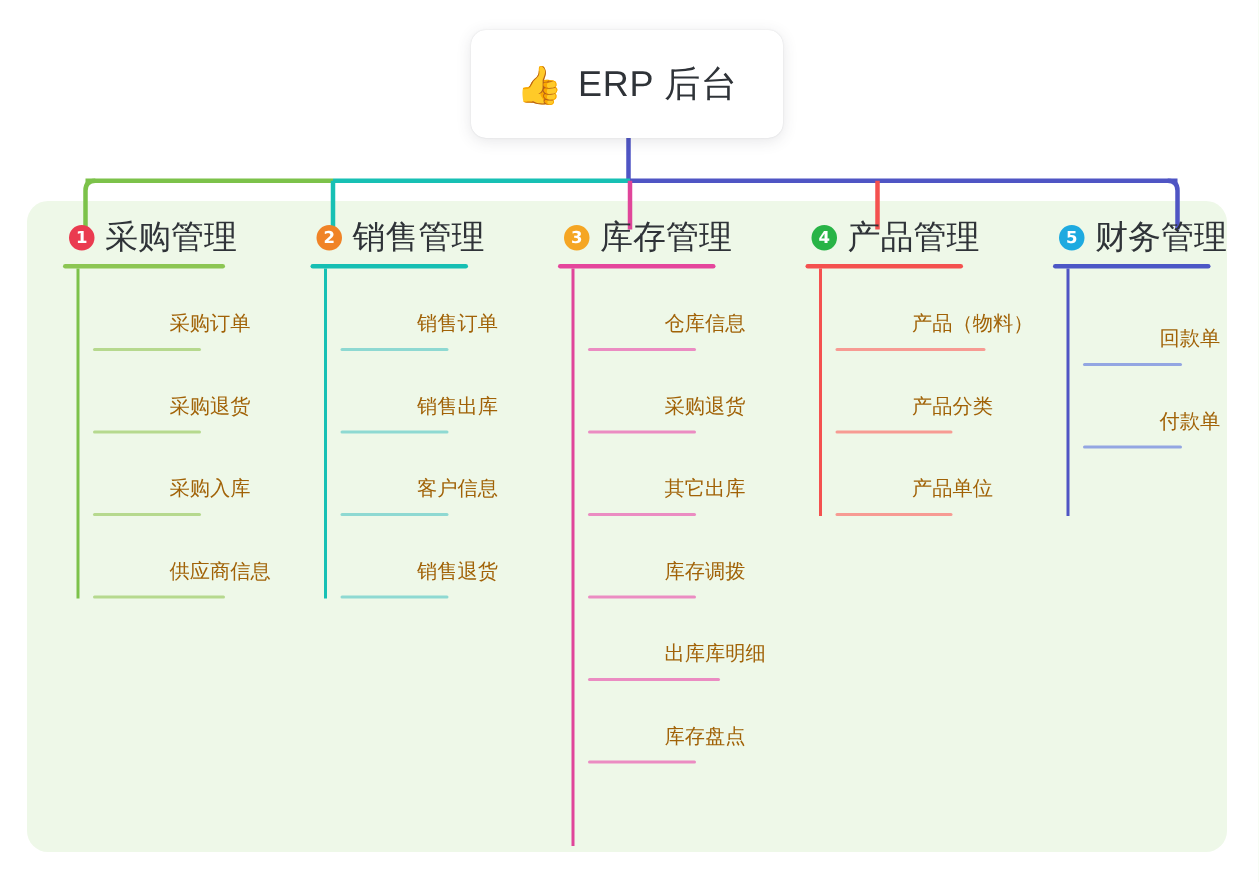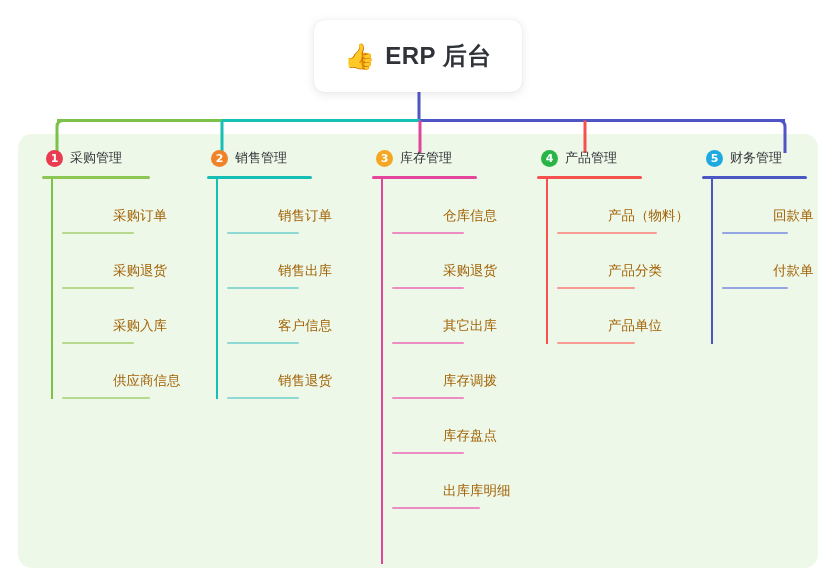--- a/index.html
+++ b/index.html
@@ -16,41 +16,41 @@
   .root-card{
     position:absolute;left:314px;top:20px;width:208px;height:72px;
     background:#ffffff;border-radius:10px;
     box-shadow:0 2px 10px rgba(60,64,80,.13),0 0 1px rgba(60,64,80,.18);
     display:flex;align-items:center;justify-content:center;
     z-index:6;
   }
   .root-inner{display:flex;align-items:center;gap:10px;}
   .root-emoji{font-size:25px;line-height:1;
     font-family:"DejaVu Sans","Liberation Sans",sans-serif;}
-  .root-title{font-size:24px;color:#2f3338;letter-spacing:.5px;white-space:nowrap;font-weight:bold;}
+  .root-title{font-size:24px;color:#2f3338;letter-spacing:.5px;white-space:nowrap;}
 
   
   .panel{
     position:absolute;left:18px;top:134px;width:800px;height:434px;
     background:#eef8e8;border-radius:14px;z-index:1;
   }
 
   
   .wires{position:absolute;left:0;top:0;width:839px;height:588px;z-index:4;}
 
   
   .branch{position:absolute;top:146px;z-index:5;}
   .bhead{display:flex;align-items:center;gap:7px;height:24px;padding-left:4px;}
   .badge{
     width:17px;height:17px;border-radius:50%;
     color:#fff;font-size:11px;line-height:17px;text-align:center;
     font-weight:bold;flex:0 0 auto;
     font-family:"DejaVu Sans","Liberation Sans",sans-serif;
   }
-  .btitle{font-size:13px;color:#2f3338;white-space:nowrap;}
+  .btitle{font-size:22px;color:#2f3338;white-space:nowrap;}
   .brule{height:3px;border-radius:2px;margin-top:6px;}
   .spine{position:absolute;left:9px;width:2px;}
   .kid{position:relative;height:55px;}
   .kid-label{
     position:absolute;left:30px;bottom:9px;
     font-size:13.5px;color:#a16207;white-space:nowrap;margin-left:41px;
   }
   .kid-rule{position:absolute;left:20px;bottom:0;height:1.6px;border-radius:1px;}
 </style>
 </head>
@@ -150,27 +150,27 @@
           </div>
           <div class="kid">
             <span class="kid-label">其它出库</span>
             <div class="kid-rule" style="background: rgb(235, 140, 194); width: 72px;"></div>
           </div>
           <div class="kid">
             <span class="kid-label">库存调拨</span>
             <div class="kid-rule" style="background: rgb(235, 140, 194); width: 72px;"></div>
           </div>
           <div class="kid">
-            <span class="kid-label">库存盘点</span>
-            <div class="kid-rule" style="background: rgb(235, 140, 194); width: 72px;"></div>
-          </div>
-          <div class="kid">
             <span class="kid-label">出库库明细</span>
             <div class="kid-rule" style="background: rgb(235, 140, 194); width: 88px;"></div>
           </div>
+          <div class="kid">
+            <span class="kid-label">库存盘点</span>
+            <div class="kid-rule" style="background: rgb(235, 140, 194); width: 72px;"></div>
+          </div>
         </div>
       </div>
       <div class="branch" style="left: 537px; width: 105px;">
         <div class="bhead">
           <span class="badge" style="background: rgb(40, 180, 70);">4</span>
           <span class="btitle">产品管理</span>
         </div>
         <div class="brule" style="background: rgb(244, 81, 79); width: 105px;"></div>
         <div style="position: relative; padding-top: 0px;">
           <div class="spine" style="background: rgb(244, 81, 79); top: 0px; height: 165px;"></div>
@@ -187,21 +187,21 @@
             <div class="kid-rule" style="background: rgb(247, 155, 147); width: 78px;"></div>
           </div>
         </div>
       </div>
       <div class="branch" style="left: 702px; width: 105px;">
         <div class="bhead">
           <span class="badge" style="background: rgb(30, 170, 224);">5</span>
           <span class="btitle">财务管理</span>
         </div>
         <div class="brule" style="background: rgb(76, 87, 198); width: 105px;"></div>
-        <div style="position: relative; padding-top: 0px;">
+        <div style="position: relative; padding-top: 10px;">
           <div class="spine" style="background: rgb(79, 85, 196); top: 0px; height: 165px;"></div>
           <div class="kid">
             <span class="kid-label">回款单</span>
             <div class="kid-rule" style="background: rgb(147, 166, 226); width: 66px;"></div>
           </div>
           <div class="kid">
             <span class="kid-label">付款单</span>
             <div class="kid-rule" style="background: rgb(147, 166, 226); width: 66px;"></div>
           </div>
         </div>

